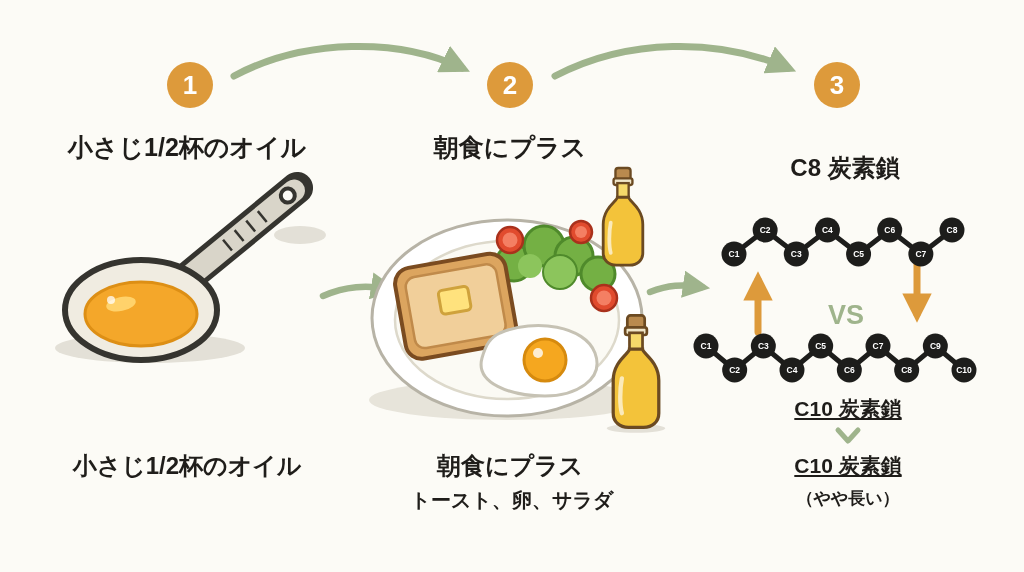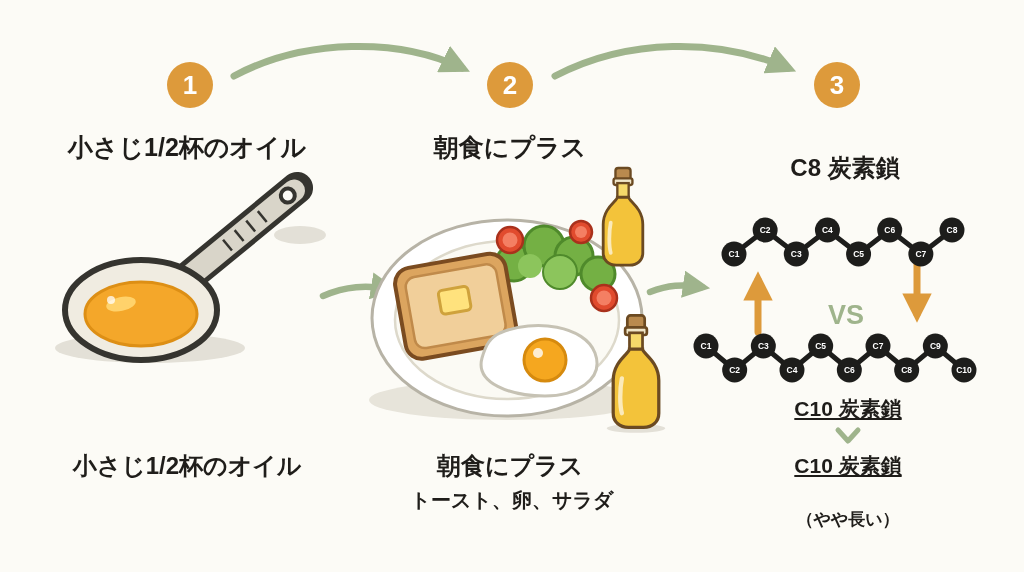--- a/index.html
+++ b/index.html
@@ -166,19 +166,19 @@
       <circle cx="216.66666666666669" cy="42" r="12.5" fill="#1d1d1b"></circle>
       <text x="216.66666666666669" y="45" text-anchor="middle" fill="#ffffff" font-size="8.5" font-weight="bold">C8</text>
       <circle cx="245.33333333333334" cy="18" r="12.5" fill="#1d1d1b"></circle>
       <text x="245.33333333333334" y="21" text-anchor="middle" fill="#ffffff" font-size="8.5" font-weight="bold">C9</text>
       <circle cx="274" cy="42" r="12.5" fill="#1d1d1b"></circle>
       <text x="274" y="45" text-anchor="middle" fill="#ffffff" font-size="8.5" font-weight="bold">C10</text>
     </svg>
 
   <div class="title t-chain" style="left:748px;top:395px;width:200px;">C10 炭素鎖</div>
   <div class="title t-chain" style="left:748px;top:452px;width:200px;">C10 炭素鎖</div>
-  <div class="title t-note" style="left:748px;top:508px;width:200px;">（やや長い）</div>
+  <div class="title t-note" style="left:748px;top:487px;width:200px;">（やや長い）</div>
 
   <div class="title t-caption" style="left:37px;top:450px;width:300px;">小さじ1/2杯のオイル</div>
   <div class="title t-caption" style="left:390px;top:450px;width:240px;">朝食にプラス</div>
   <div class="title t-sub" style="left:362px;top:487px;width:300px;">トースト、卵、サラダ</div>
 
 </div>
 
 </body></html>

